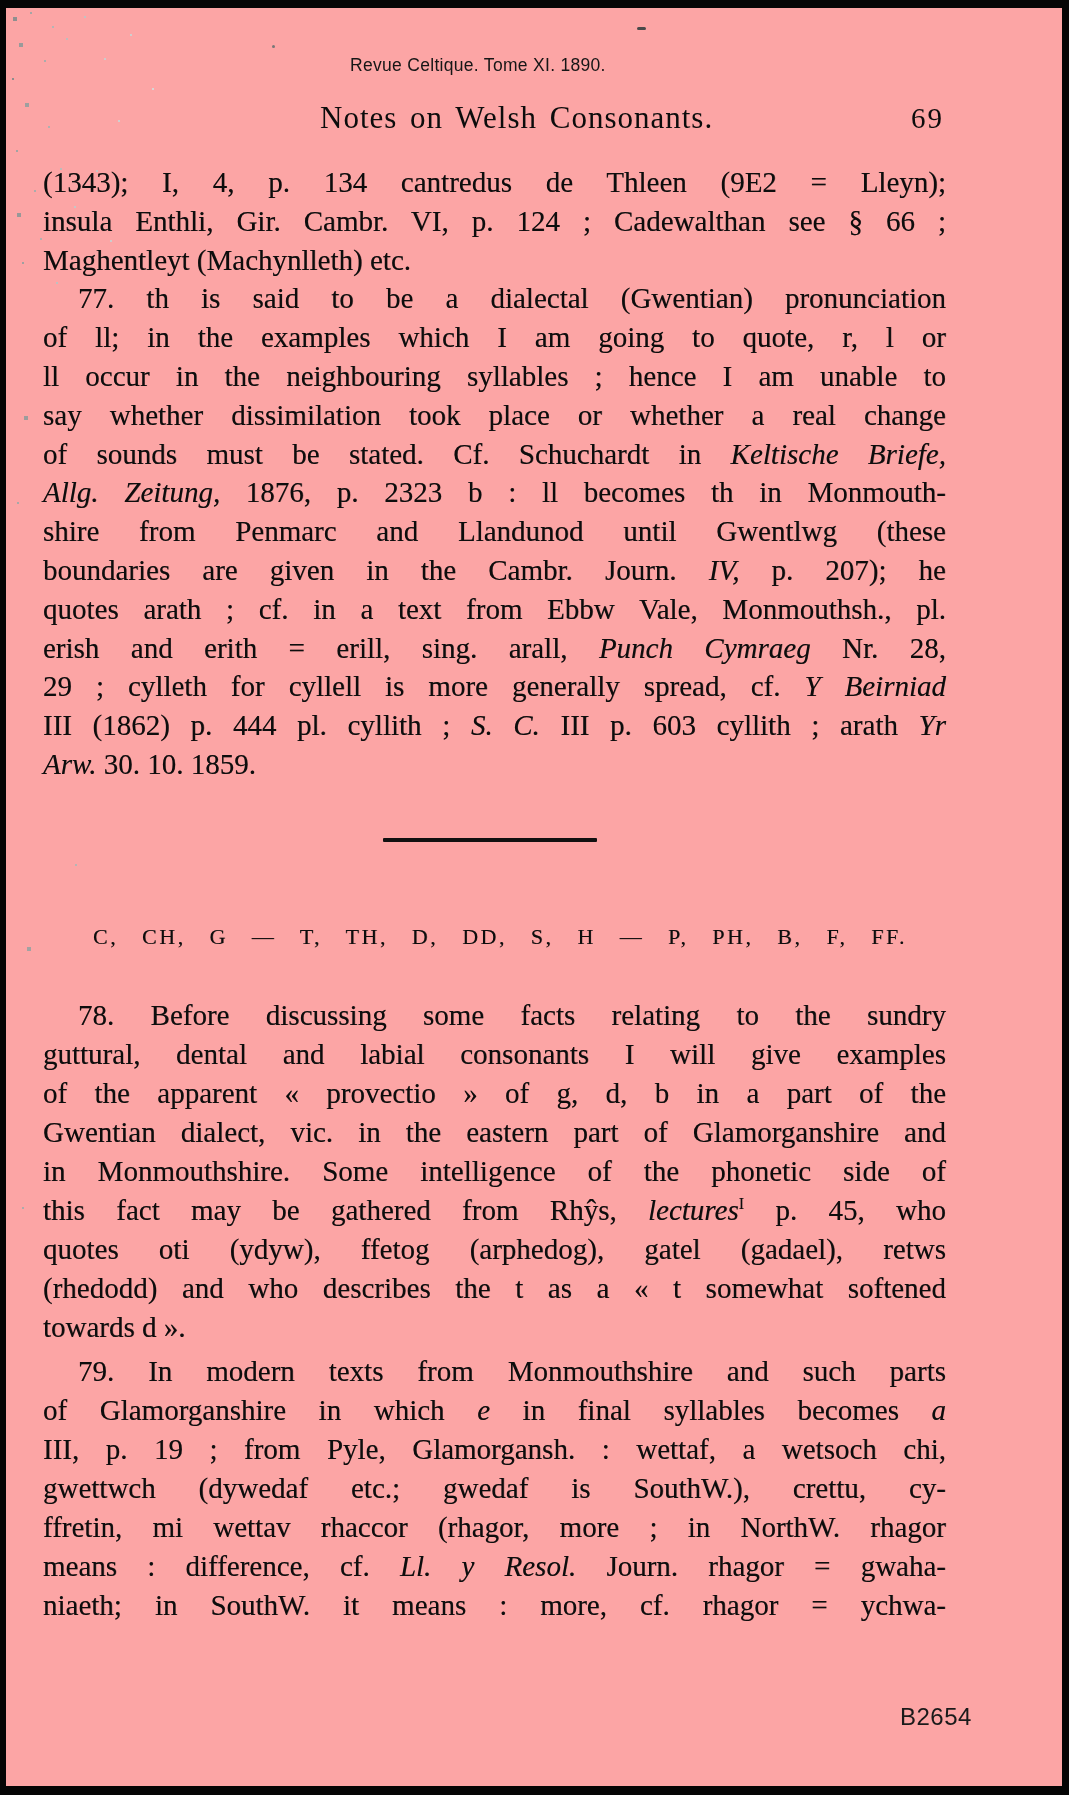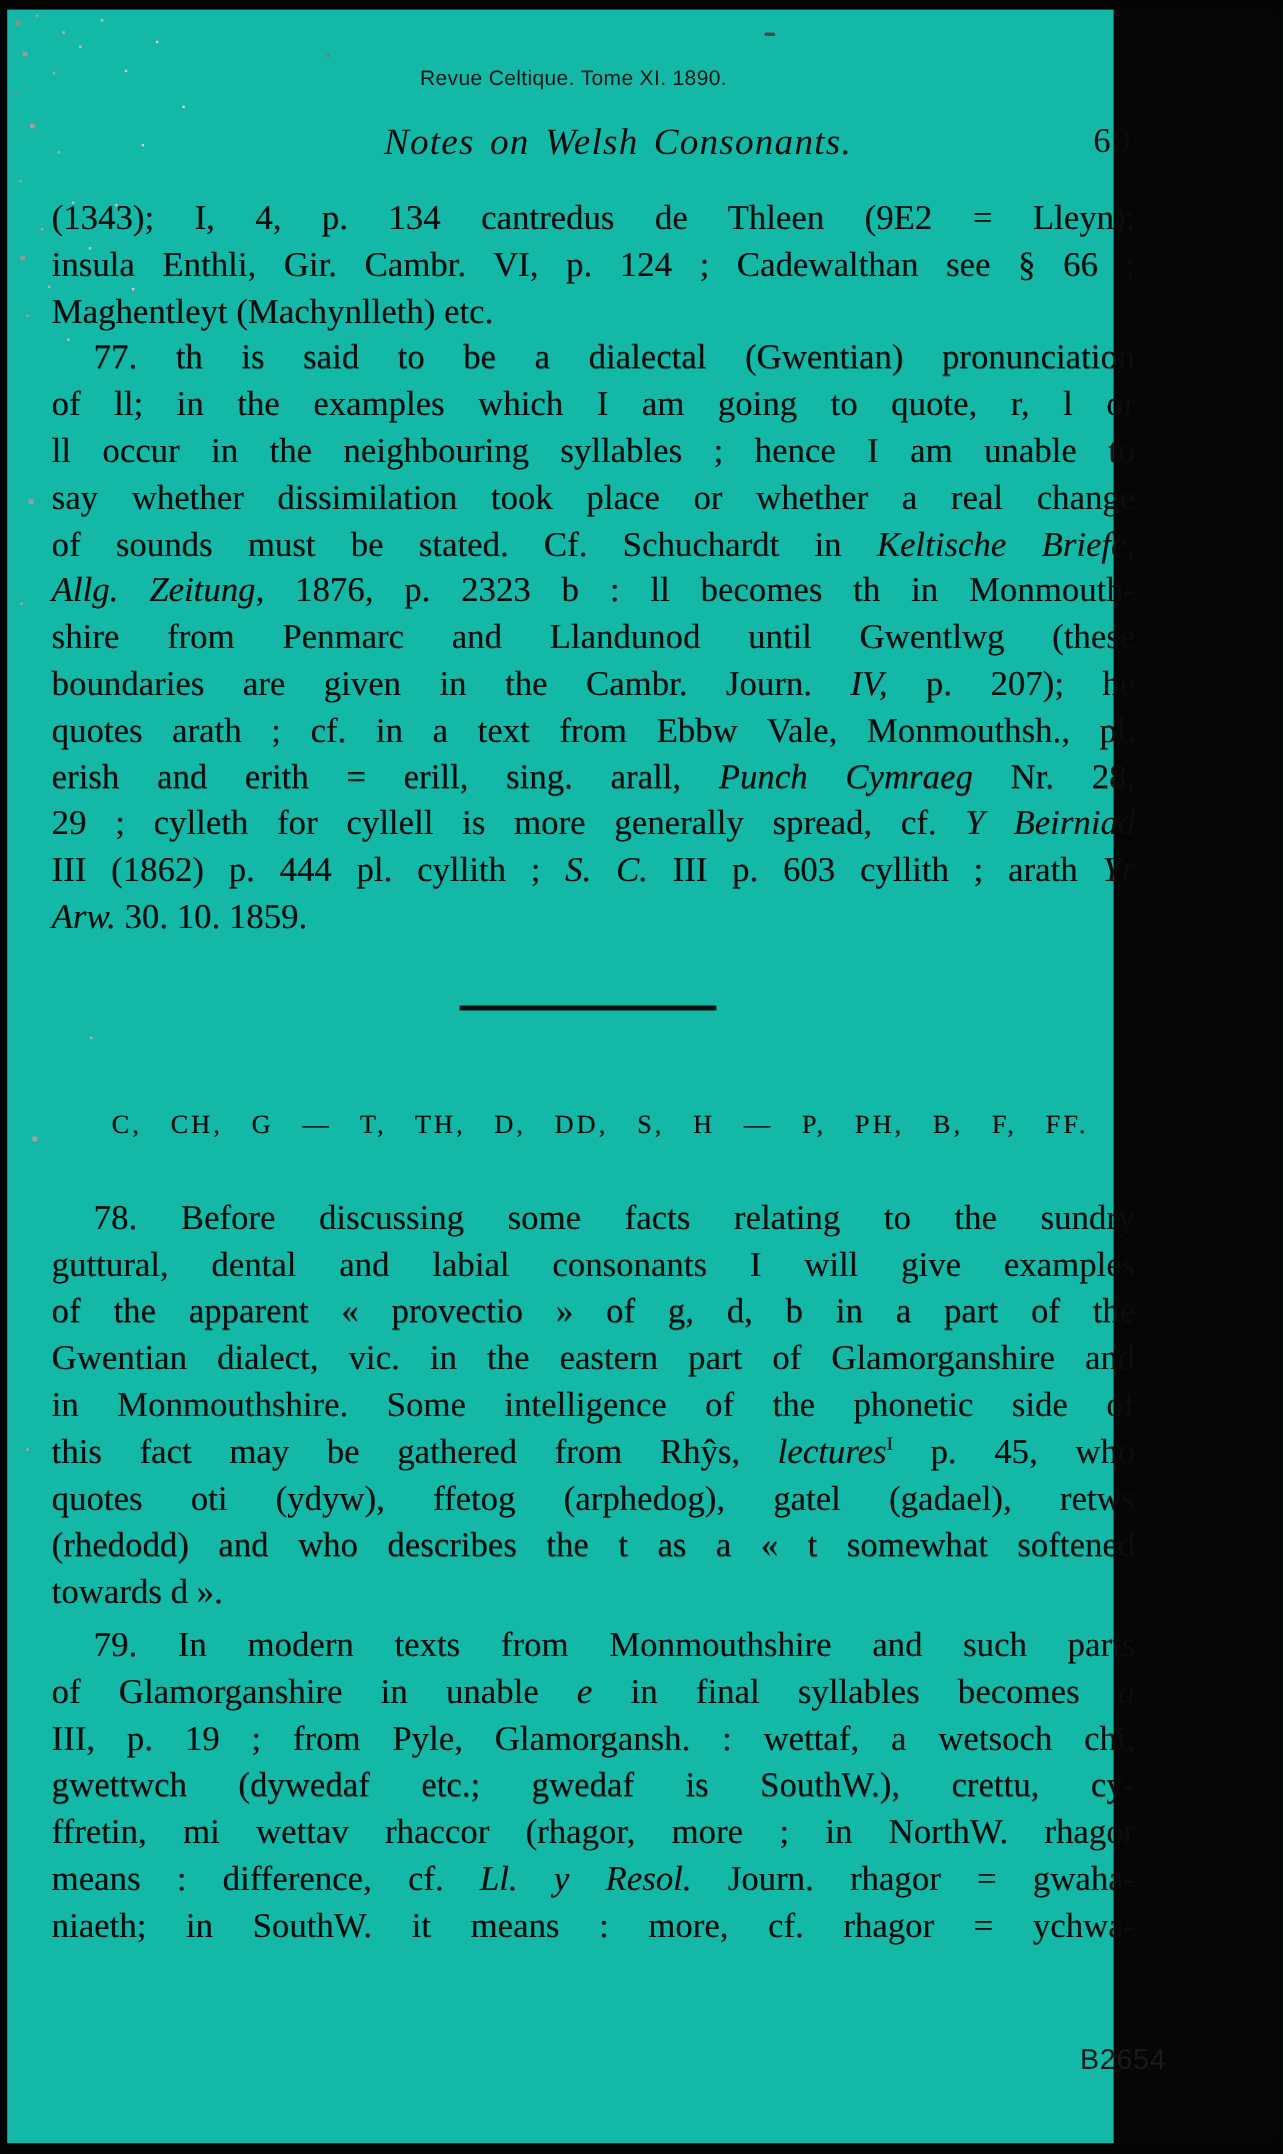--- a/index.html
+++ b/index.html
@@ -2,37 +2,37 @@
 <html><head>
 <meta charset="utf-8">
 <style>
   html,body{margin:0;padding:0;}
   body{
     width:1069px;height:1795px;position:relative;overflow:hidden;
     background:#060606;
     font-family:"Liberation Serif", serif;
   }
   .page{
-    position:absolute;left:0;top:0;width:928px;height:1795px;
-    background:#14b8a6;color:#0e0e0e;
+    position:absolute;left:0;top:0;width:1069px;height:1795px;
+    background:#fca5a5;color:#0e0e0e;
   }
   
   .b-top{position:absolute;left:0;top:0;width:1069px;height:8px;background:#050505;}
   .b-left{position:absolute;left:0;top:0;width:6px;height:1795px;background:#050505;}
   .b-right{position:absolute;left:1062px;top:0;width:7px;height:1795px;background:#050505;}
   .b-bottom{position:absolute;left:0;top:1786px;width:1069px;height:9px;background:#050505;}
 
   .stamp-top{
     position:absolute;left:350px;top:55px;
     font-family:"Liberation Sans", sans-serif;
     font-size:17.5px;letter-spacing:.3px;color:#161616;
   }
   .running-title{
     position:absolute;left:320px;top:100px;
-    font-style:italic;font-size:31px;color:#0c0c0c;
+    font-size:31px;color:#0c0c0c;
     letter-spacing:1px;word-spacing:4px;
   }
   .page-number{
     position:absolute;left:911px;top:102px;
     font-size:29px;color:#0c0c0c;letter-spacing:2px;
   }
 
   .textcol{
     position:absolute;left:43px;width:903px;
     font-size:29px;color:#0d0d0d;
@@ -128,21 +128,21 @@
         <div class="line just"><span>of the apparent « provectio » of g, d, b in a part of the</span></div>
         <div class="line just"><span>Gwentian dialect, vic. in the eastern part of Glamorganshire and</span></div>
         <div class="line just"><span>in Monmouthshire. Some intelligence of the phonetic side of</span></div>
         <div class="line just"><span>this fact may be gathered from Rhŷs, </span><span class="i">lectures</span><span class="sup">I</span><span> p. 45, who</span></div>
         <div class="line just"><span>quotes oti (ydyw), ffetog (arphedog), gatel (gadael), retws</span></div>
         <div class="line just"><span>(rhedodd) and who describes the t as a « t somewhat softened</span></div>
         <div class="line"><span>towards d ».</span></div>
       </div>
       <div style="margin-top: 5px;">
         <div class="line just ind"><span>79. In modern texts from Monmouthshire and such parts</span></div>
-        <div class="line just"><span>of Glamorganshire in unable </span><span class="i">e</span><span> in final syllables becomes </span><span class="i">a</span></div>
+        <div class="line just"><span>of Glamorganshire in which </span><span class="i">e</span><span> in final syllables becomes </span><span class="i">a</span></div>
         <div class="line just"><span>III, p. 19 ; from Pyle, Glamorgansh. : wettaf, a wetsoch chi,</span></div>
         <div class="line just"><span>gwettwch (dywedaf etc.; gwedaf is SouthW.), crettu, cy-</span></div>
         <div class="line just"><span>ffretin, mi wettav rhaccor (rhagor, more ; in NorthW. rhagor</span></div>
         <div class="line just"><span>means : difference, cf. </span><span class="i">Ll. y Resol.</span><span> Journ. rhagor = gwaha-</span></div>
         <div class="line just"><span>niaeth; in SouthW. it means : more, cf. rhagor = ychwa-</span></div>
       </div>
     </div>
 
   <div class="stamp-bottom">B2654</div>
 

